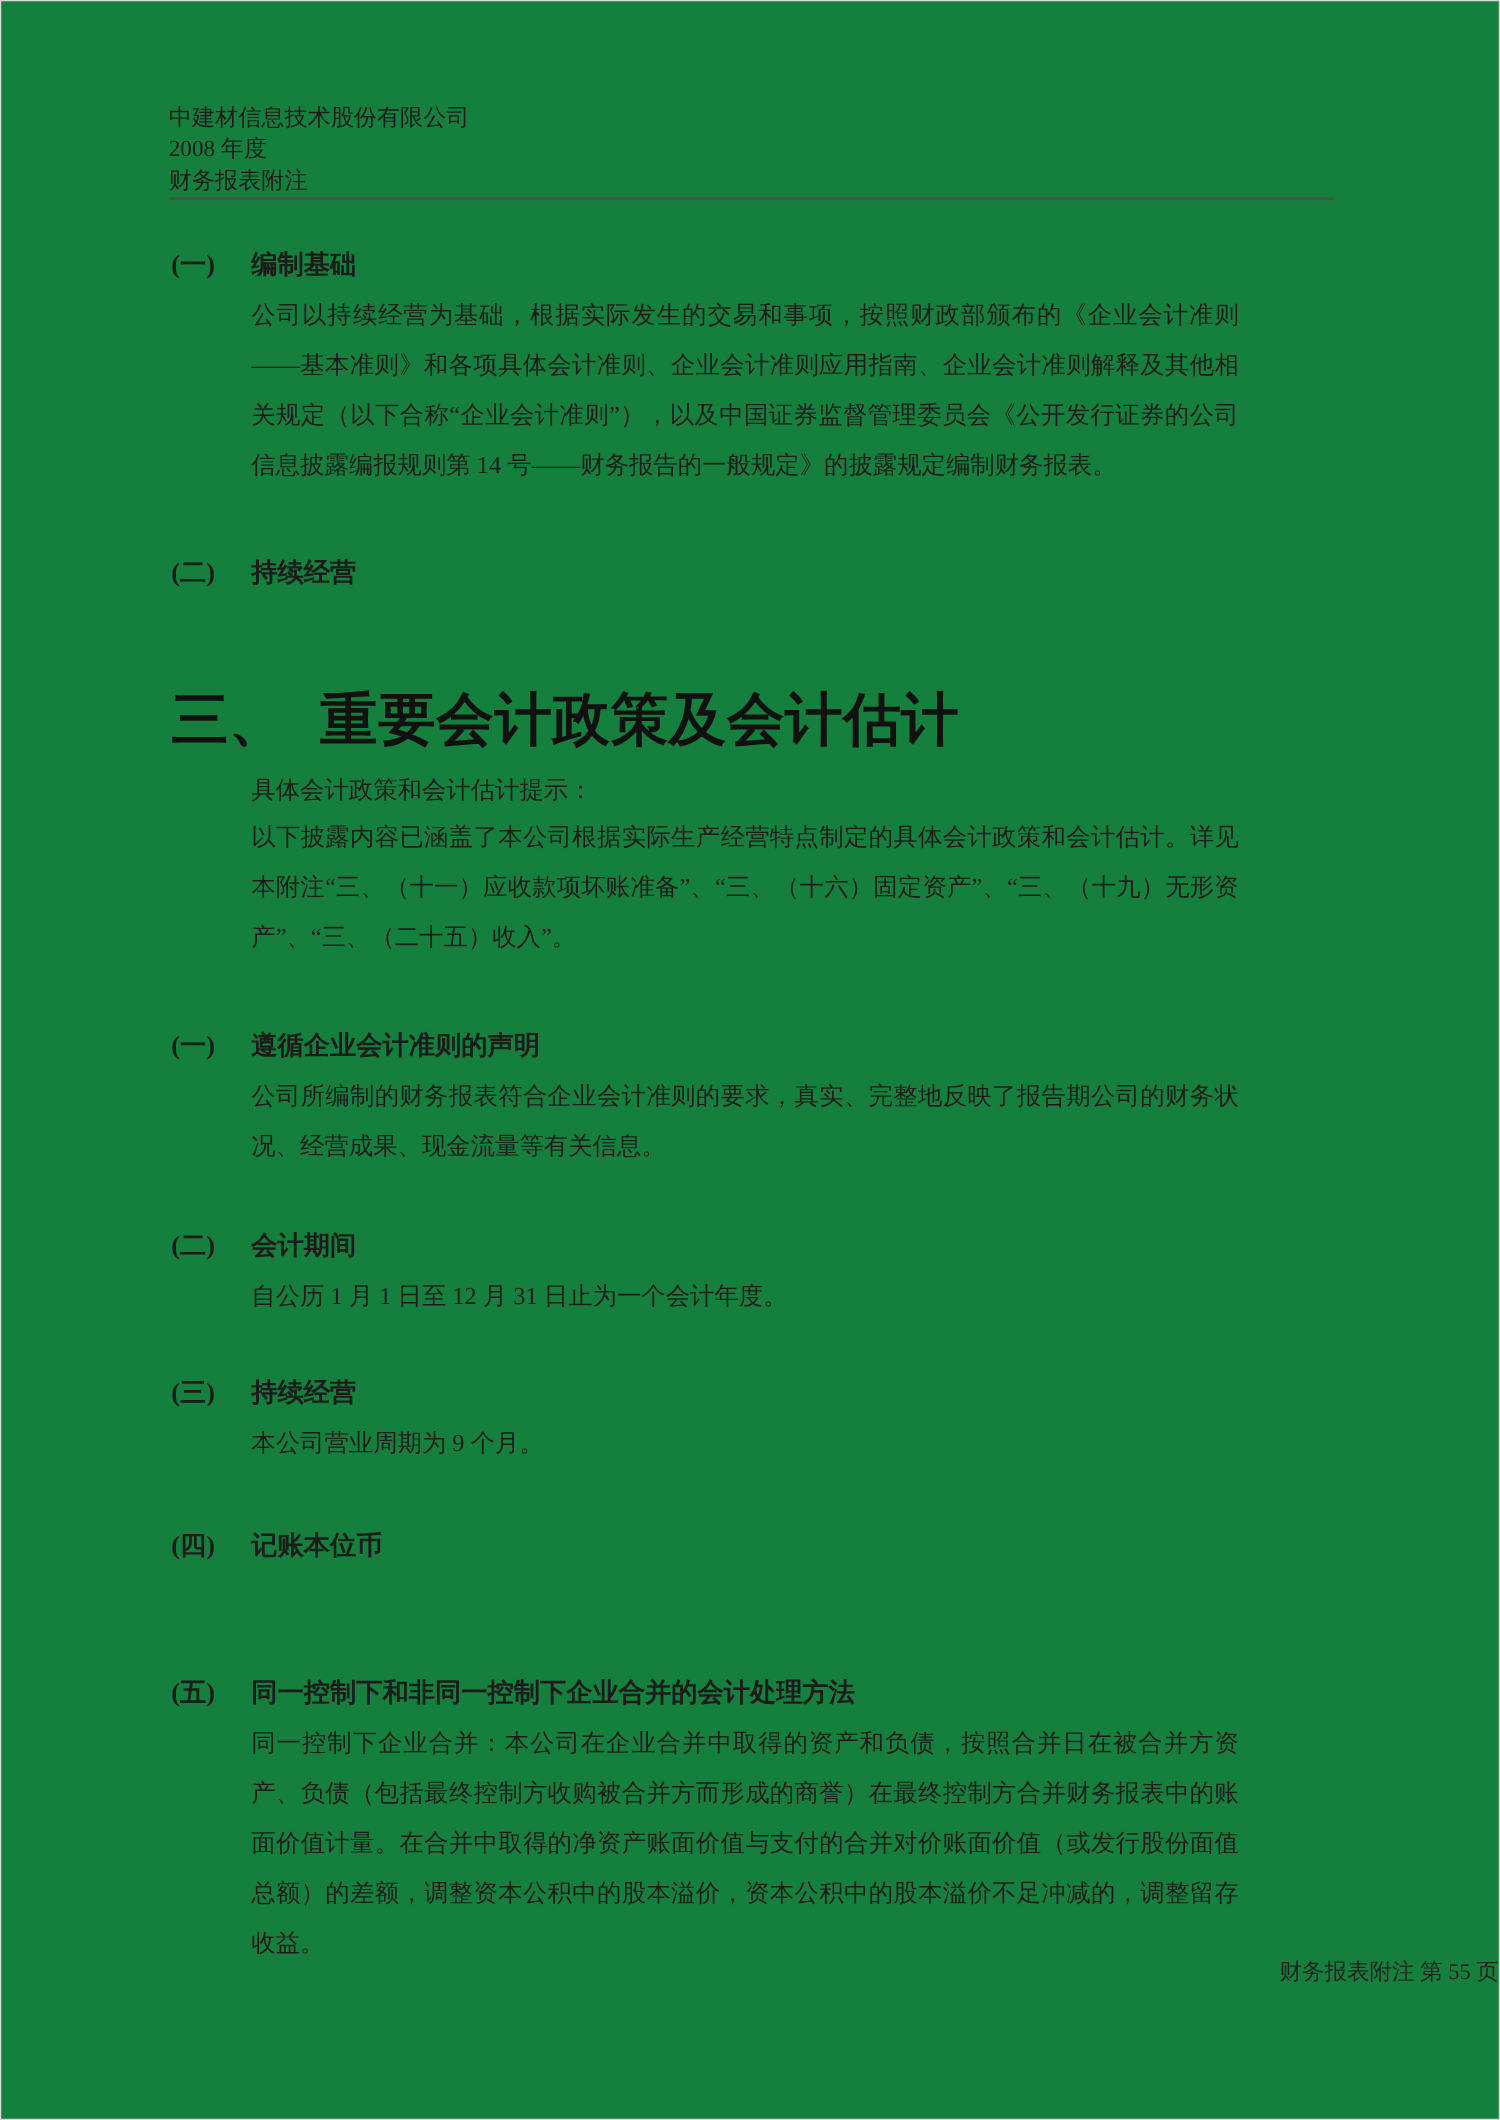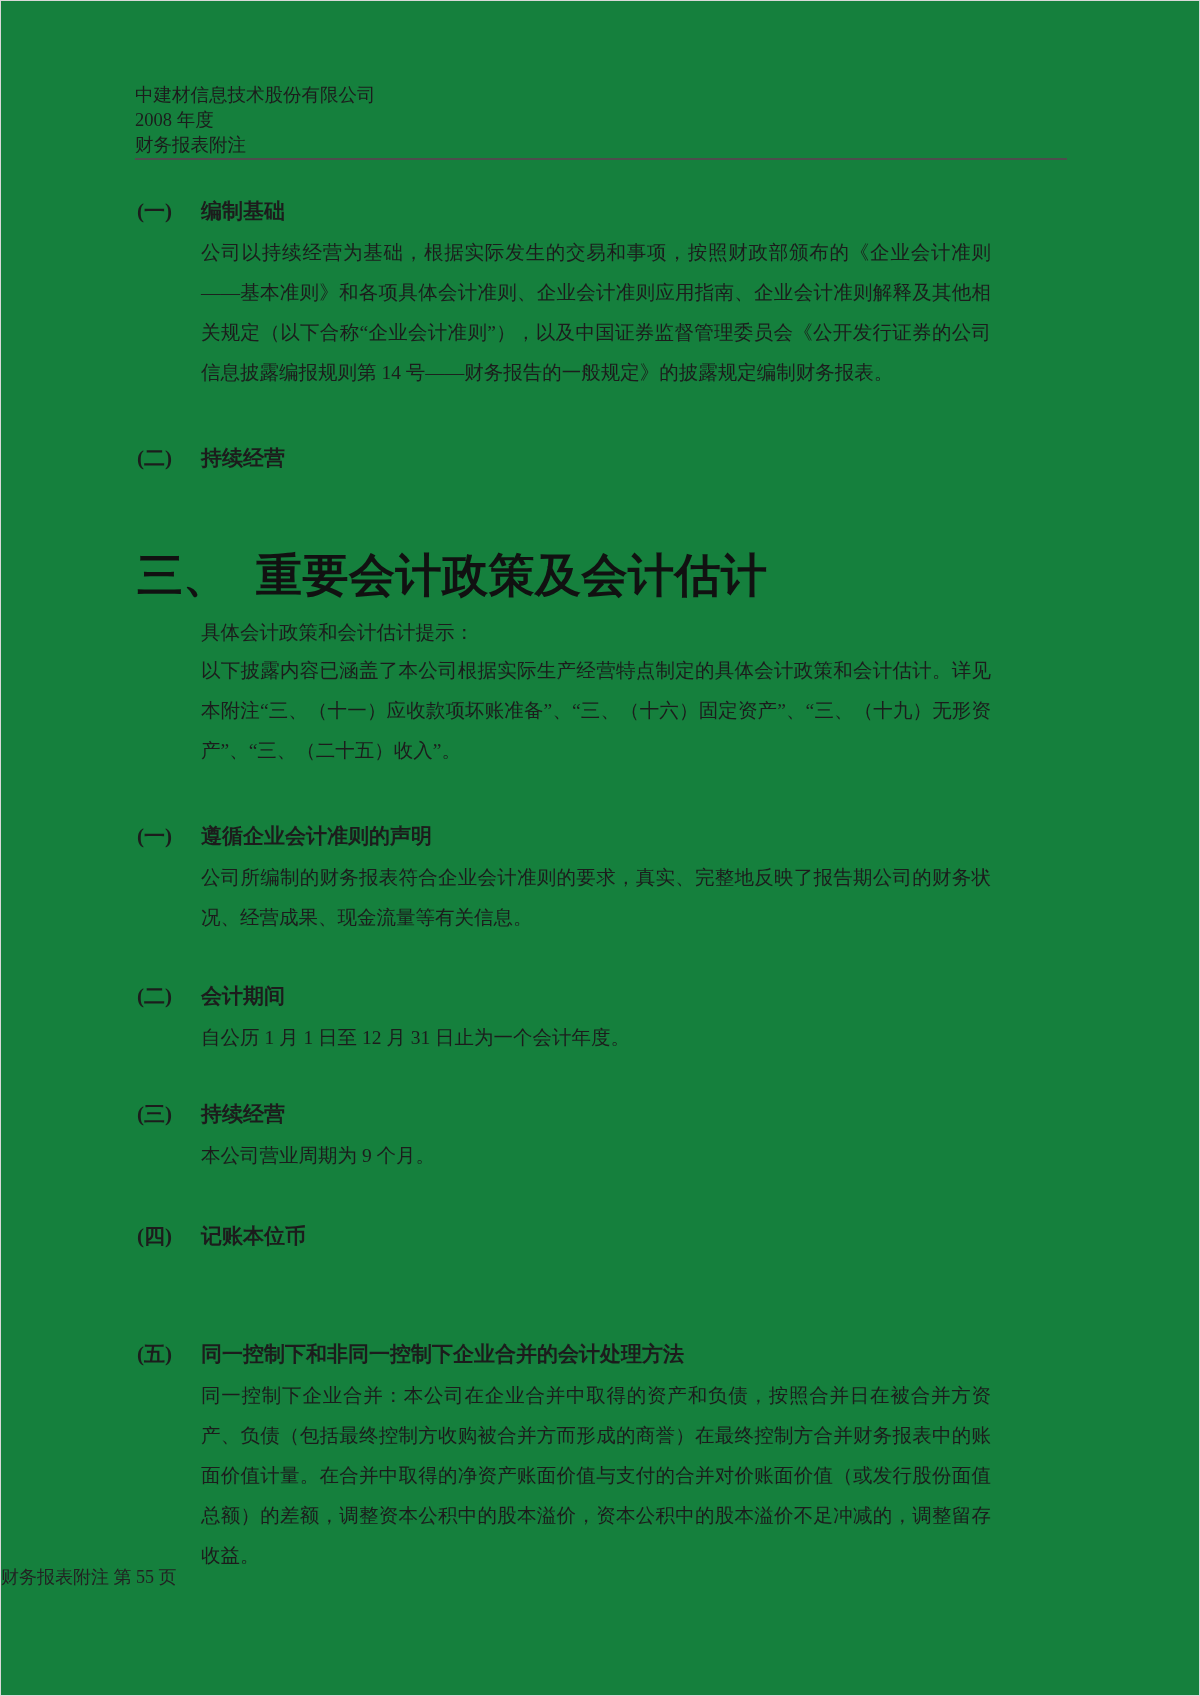--- a/index.html
+++ b/index.html
@@ -36,21 +36,21 @@
 
   
   .chapter { left: 136px; width: 900px; display: flex; font-size: 46px; font-weight: bold; line-height: 56px; color: #111; }
   .chapter-num { flex: 0 0 119px; width: 119px; }
   .chapter-title { flex: 1; letter-spacing: 0.5px; }
 
   
   .intro { left: 200px; width: 790px; font-size: 19.5px; line-height: 40px; text-align: justify; }
 
   
-  .page-footer { left: 0; top: 1564px; width: 100%; text-align: left; font-size: 18px; line-height: 24px; color: #222; }
+  .page-footer { left: 0; top: 1564px; width: 100%; text-align: right; font-size: 18px; line-height: 24px; color: #222; }
 </style>
 </head>
 <body>
 
 <div class="page">
 
   <div class="abs doc-header">
     <div>中建材信息技术股份有限公司</div>
     <div>2008 年度</div>
     <div>财务报表附注</div>

